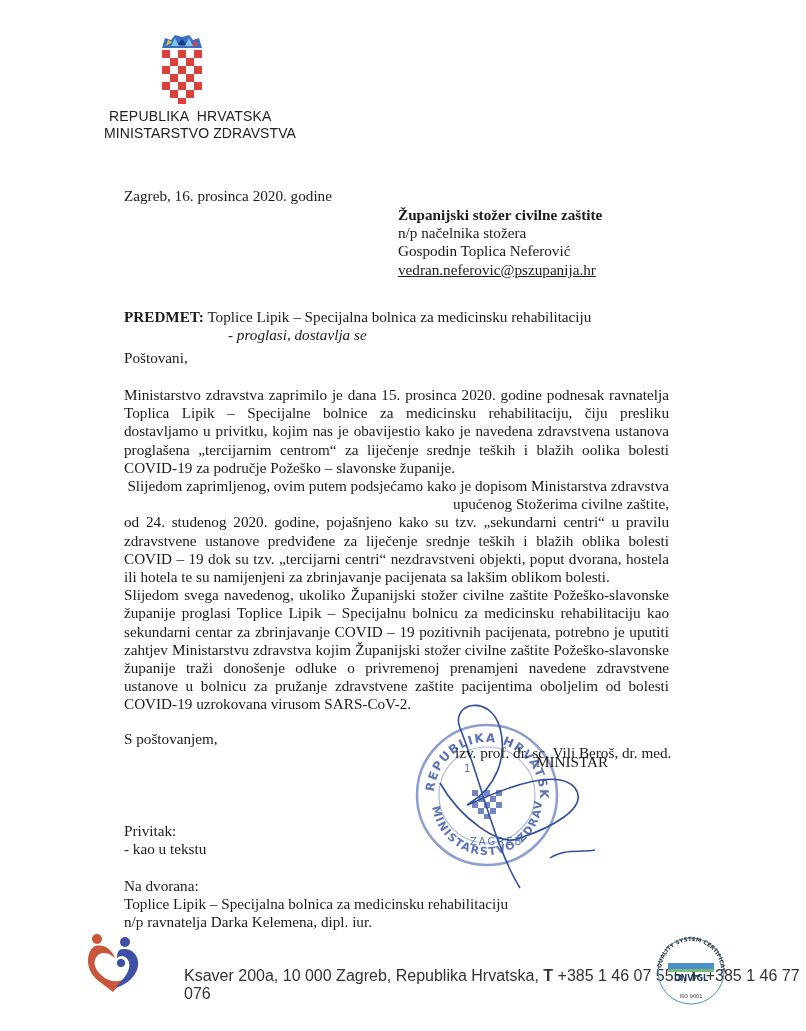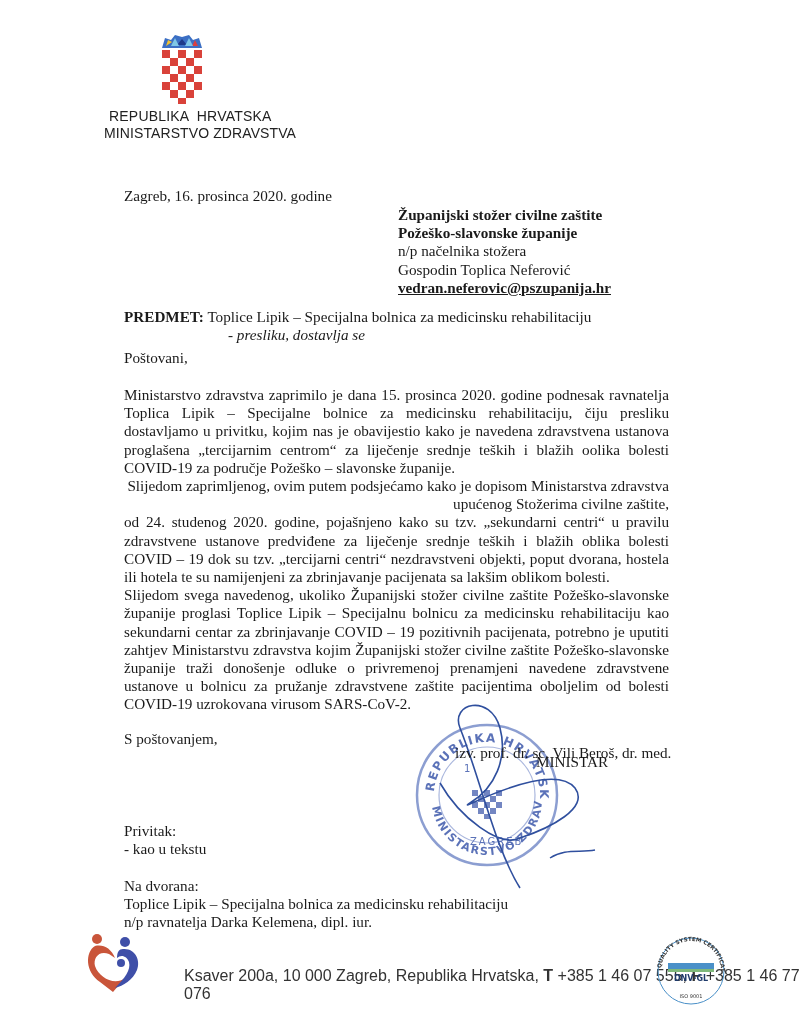--- a/index.html
+++ b/index.html
@@ -10,21 +10,21 @@
 
   
   #coat { left: 157px; top: 30px; width: 50px; height: 80px; }
   #hdr1 { left: 109px; top: 108px; font-size: 14px; letter-spacing: 0.2px; color:#222; }
   #hdr2 { left: 104px; top: 125px; font-size: 14px; letter-spacing: 0.1px; color:#222; }
 
   .txt { font-size: 15.2px; line-height: 18.2px; }
   #date { left: 124px; top: 187px; }
   #recipient { left: 398px; top: 206px; }
   #recipient .b { font-weight: bold; }
-  #recipient .email { text-decoration: underline; font-weight: bold; }
+  #recipient .email { text-decoration: underline; }
 
   #subject { left: 124px; top: 308px; }
   #subject .label { font-weight: bold; }
   #subject .sub2 { padding-left: 104px; font-style: italic; }
 
   #greeting { left: 124px; top: 349px; }
 
   #body { left: 124px; top: 386px; width: 545px; text-align: justify; }
   #body p { margin: 0; }
 
@@ -79,29 +79,28 @@
     </g>
   </g>
 </svg>
 <div id="hdr1" class="abs sans" style="white-space:pre">REPUBLIKA  HRVATSKA</div>
 <div id="hdr2" class="abs sans">MINISTARSTVO ZDRAVSTVA</div>
 
 <div id="date" class="abs txt">Zagreb, 16. prosinca 2020. godine</div>
 
 <div id="recipient" class="abs txt">
   <div class="b">Županijski stožer civilne zaštite</div>
-  <div class="b">Požeško-slavonske županije</div>
   <div>n/p načelnika stožera</div>
   <div>Gospodin Toplica Neferović</div>
   <div class="email">vedran.neferovic@pszupanija.hr</div>
 </div>
 
 <div id="subject" class="abs txt">
   <div><span class="label">PREDMET:</span><span> Toplice Lipik – Specijalna bolnica za medicinsku rehabilitaciju</span></div>
-  <div class="sub2">- presliku, dostavlja se</div>
+  <div class="sub2">- proglasi, dostavlja se</div>
 </div>
 
 <div id="greeting" class="abs txt">Poštovani,</div>
 
 <div id="body" class="abs txt">
   <p>Ministarstvo zdravstva zaprimilo je dana 15. prosinca 2020. godine podnesak ravnatelja Toplica Lipik – Specijalne bolnice za medicinsku rehabilitaciju, čiju presliku dostavljamo u privitku, kojim nas je obavijestio kako je navedena zdravstvena ustanova proglašena „tercijarnim centrom“ za liječenje srednje teških i blažih oolika bolesti COVID-19 za područje Požeško – slavonske županije.</p>
   <p style="text-align:right">Slijedom zaprimljenog, ovim putem podsjećamo kako je dopisom Ministarstva zdravstva upućenog Stožerima civilne zaštite,</p>
   <p>od 24. studenog 2020. godine, pojašnjeno kako su tzv. „sekundarni centri“ u pravilu zdravstvene ustanove predviđene za liječenje srednje teških i blažih oblika bolesti COVID – 19 dok su tzv. „tercijarni centri“ nezdravstveni objekti, poput dvorana, hostela ili hotela te su namijenjeni za zbrinjavanje pacijenata sa lakšim oblikom bolesti.</p>
   <p>Slijedom svega navedenog, ukoliko Županijski stožer civilne zaštite Požeško-slavonske županije proglasi Toplice Lipik – Specijalnu bolnicu za medicinsku rehabilitaciju kao sekundarni centar za zbrinjavanje COVID – 19 pozitivnih pacijenata, potrebno je uputiti zahtjev Ministarstvu zdravstva kojim Županijski stožer civilne zaštite Požeško-slavonske županije traži donošenje odluke o privremenoj prenamjeni navedene zdravstvene ustanove u bolnicu za pružanje zdravstvene zaštite pacijentima oboljelim od bolesti COVID-19 uzrokovana virusom SARS-CoV-2.</p>
 </div>

